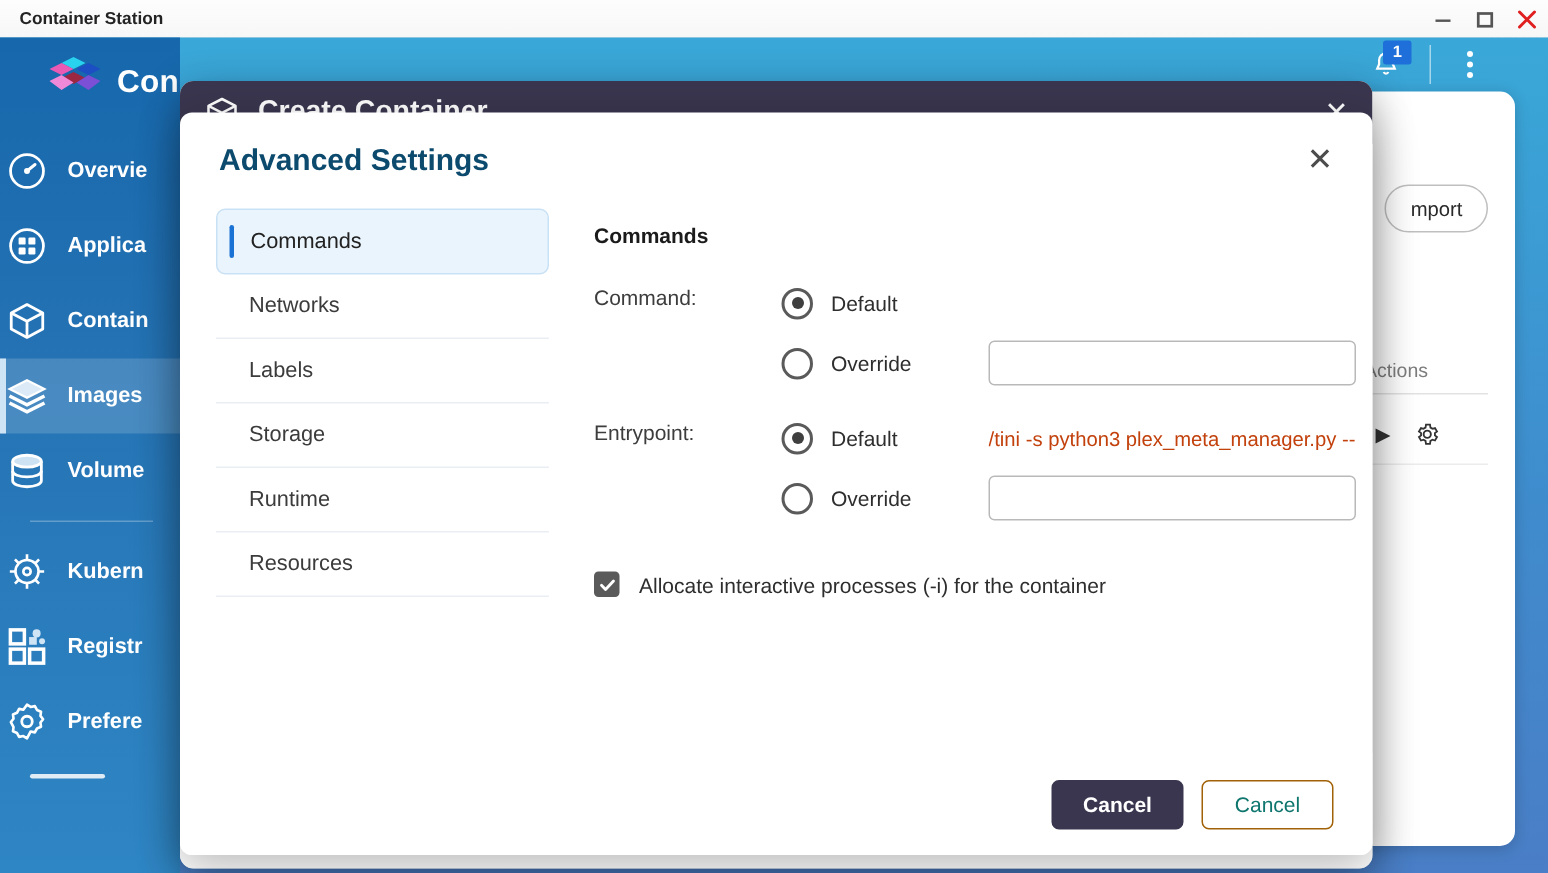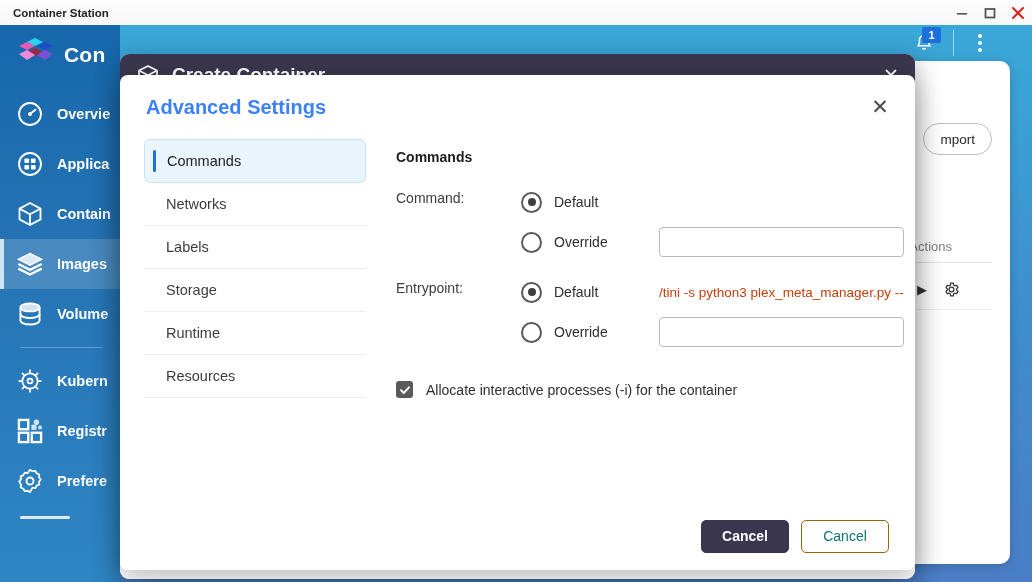--- a/index.html
+++ b/index.html
@@ -49,29 +49,29 @@
   #appbody{
     position:absolute;left:0;top:25px;width:1032px;height:557px;
     background:linear-gradient(180deg,#39a8d8 0%,#3f8ccd 55%,#4a7ec6 100%);
   }
   
   #sidebar{
     position:absolute;left:0;top:0;width:120px;height:557px;
     background:linear-gradient(180deg,#1667ac 0%,#2573b4 40%,#2f86c4 100%);
   }
   .brand{
-    height:60px;display:flex;align-items:center;padding-left:18px;gap:10px;
+    height:60px;display:flex;align-items:center;padding-left:32px;gap:10px;
   }
   .brand-mark{width:36px;height:34px;position:relative;flex:0 0 auto;}
   .brand-txt{
     color:#fff;font-size:21px;font-weight:bold;white-space:nowrap;letter-spacing:.2px;
   }
   .navlist{margin-top:4px;}
   .navitem{
-    height:50px;display:flex;align-items:center;gap:13px;padding-left:16px;
+    height:50px;display:flex;align-items:center;gap:13px;padding-left:4px;
     position:relative;color:#ffffff;
   }
   .navitem.active{background:rgba(255,255,255,.16);}
   .navitem.active:before{
     content:"";position:absolute;left:0;top:0;bottom:0;width:4px;background:#cfe4f5;
   }
   .navlabel{font-size:14.5px;font-weight:bold;white-space:nowrap;}
   .navicon{width:28px;height:28px;flex:0 0 auto;display:block;}
   .nav-sep{height:1px;background:rgba(255,255,255,.28);margin:8px 18px 8px 20px;}
   .nav-bottom-bar{height:3px;background:rgba(255,255,255,.85);margin:10px 20px 0 20px;border-radius:2px;width:50px;}
@@ -143,21 +143,21 @@
   
   #advmodal{
     position:absolute;left:120px;top:50px;width:795px;height:495px;
     background:#fff;border-radius:8px;
     box-shadow:0 8px 30px rgba(0,0,0,.28);
     overflow:hidden;
   }
   .adv-head{
     position:relative;height:64px;display:flex;align-items:center;padding:0 26px;
   }
-  .adv-title{font-size:20px;font-weight:bold;color:#3b82f6;}
+  .adv-title{font-size:20px;font-weight:bold;color:#0c4a6e;}
   .adv-close{
     position:absolute;right:22px;top:18px;width:26px;height:26px;
     display:flex;align-items:center;justify-content:center;
     font-size:21px;color:#4c4c4c;line-height:1;font-weight:300;
   }
   .adv-body{position:absolute;left:0;top:64px;right:0;bottom:68px;display:flex;}
   .adv-tabs{
     width:222px;flex:0 0 auto;padding:0 8px 0 24px;
   }
   .tab{

